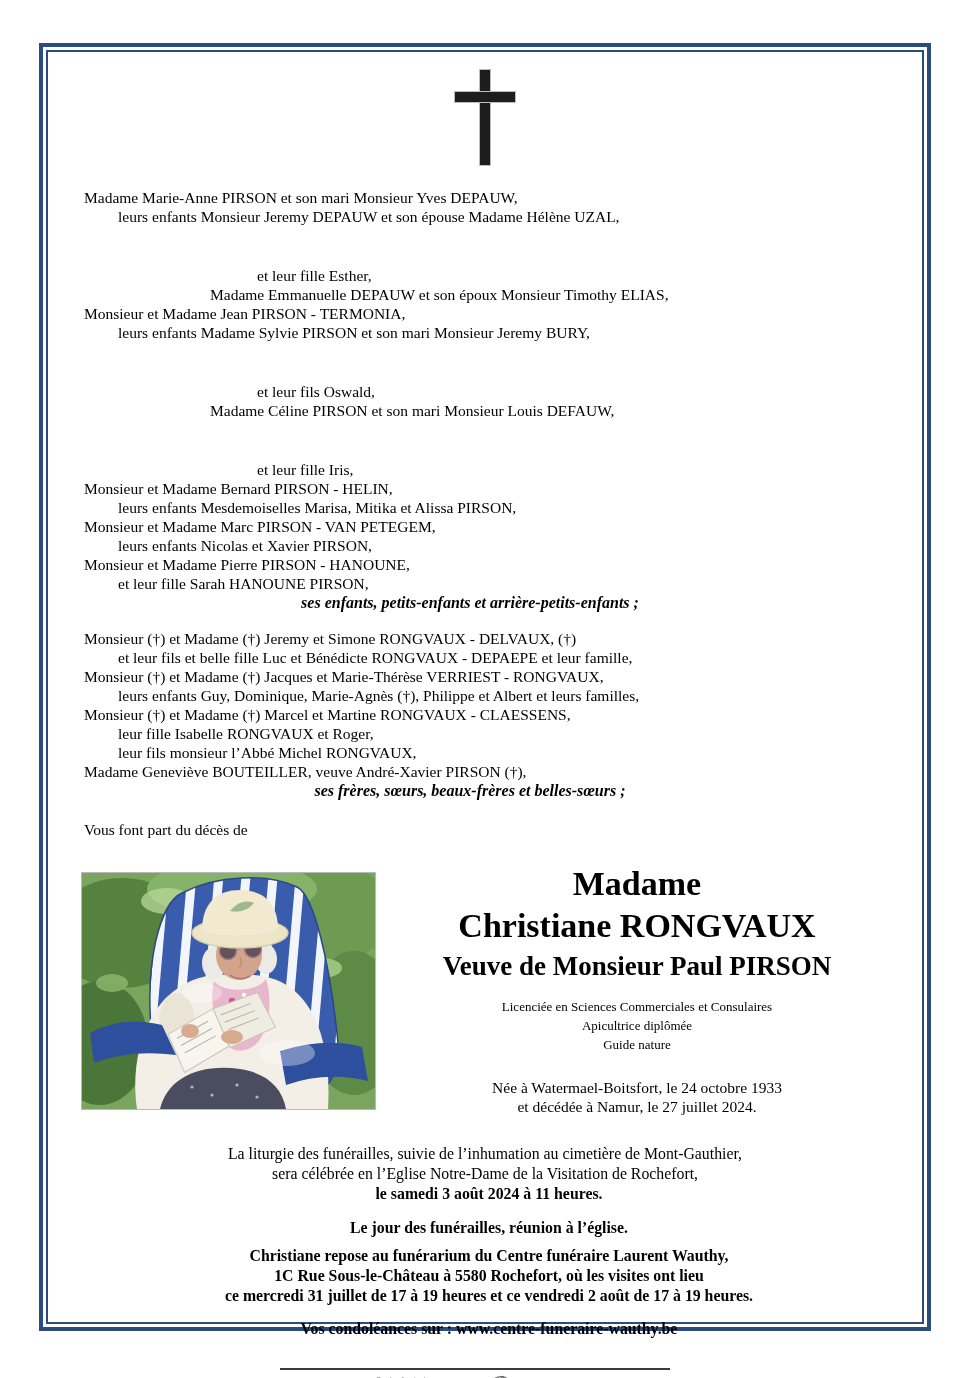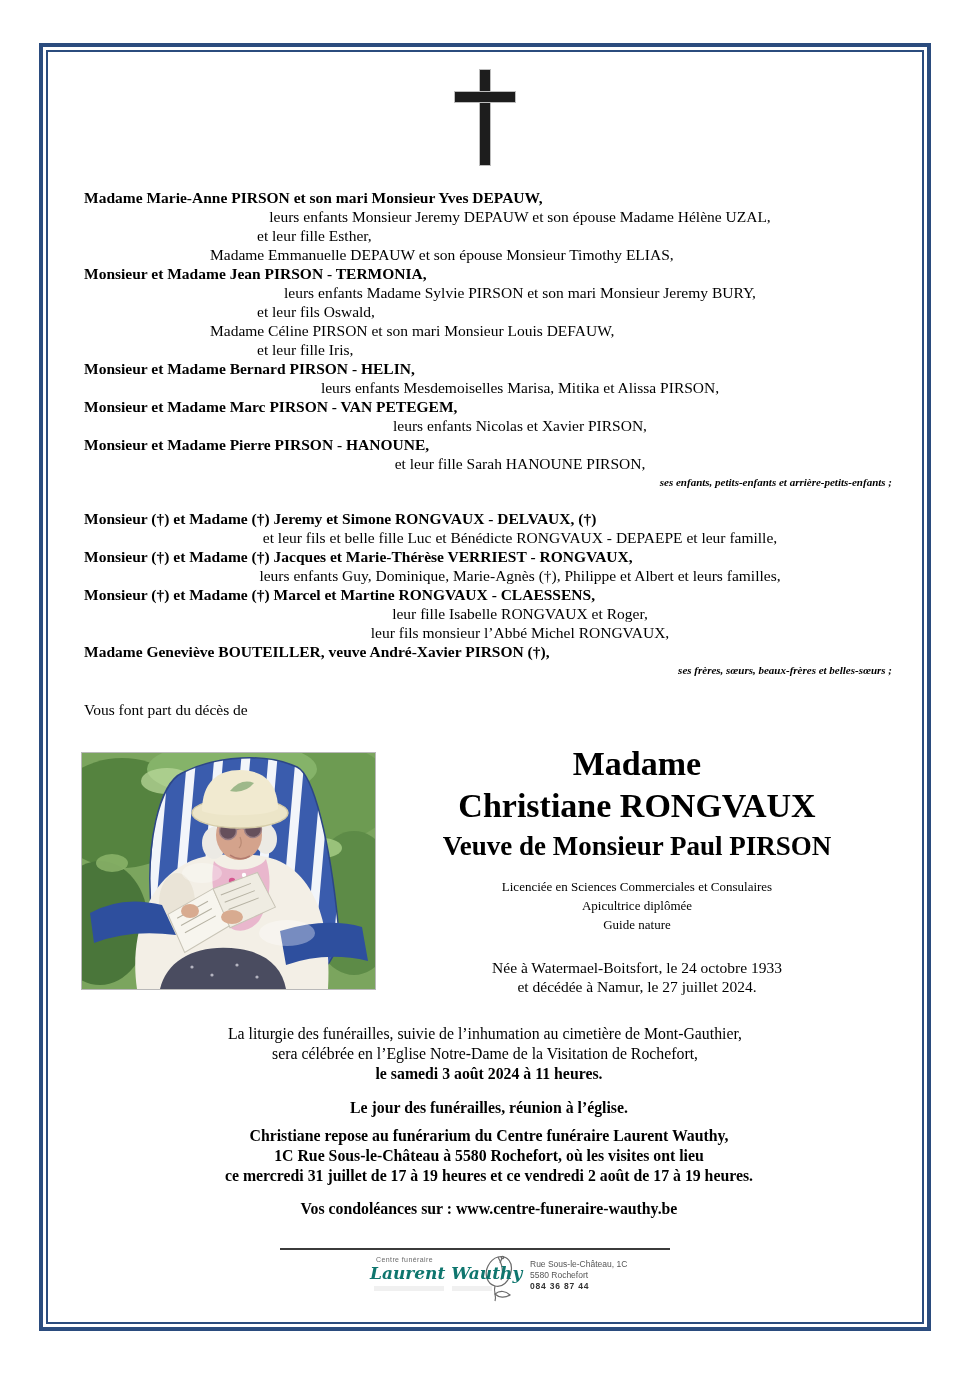--- a/index.html
+++ b/index.html
@@ -17,26 +17,26 @@
   .cross{position:relative;width:64px;height:95px;}
   .cross::before{content:"";position:absolute;left:27px;top:0;width:10px;height:95px;
     background:#1d1d1d;box-shadow:0 0 0 1px #bdbdbd;}
   .cross::after{content:"";position:absolute;left:2px;top:22px;width:60px;height:10px;
     background:#1d1d1d;box-shadow:0 0 0 1px #bdbdbd;}
 
   
   .fam{margin:23px 0 0 36px;font-size:15.5px;line-height:19px;}
   .fam2{margin-top:17px;}
   .fl{white-space:nowrap;}
-  .ind0{padding-left:0;font-weight:bold;}
-  .ind1{padding-left:34px;text-align:center;}
+  .ind0{padding-left:0;}
+  .ind1{padding-left:34px;}
   .ind2{padding-left:126px;}
-  .ind3{padding-left:173px;}
-  .closing{font-style:italic;font-weight:bold;text-align:right;margin:0 30px 0 0;
-    font-size:11px;line-height:19px;}
+  .ind3{padding-left:173px;margin-top:40px;}
+  .closing{font-style:italic;font-weight:bold;text-align:center;margin:0 30px 0 0;
+    font-size:16px;line-height:19px;}
   .intro{margin:20px 0 0 36px;font-size:15.5px;line-height:19px;}
 
   
   .photo-row{display:flex;margin-top:33px;padding-left:33px;align-items:flex-start;}
   .photo-frame{width:293px;height:236px;border:1px solid #b9b9b9;box-sizing:content-box;
     flex:0 0 auto;background:#7ba55e;}
   .photo-frame svg{display:block;}
   .title-col{flex:1 1 auto;padding-right:24px;text-align:center;margin-top:-9px;}
   .t-madame{font-size:34px;font-weight:bold;line-height:42px;}
   .t-name{font-size:34px;font-weight:bold;line-height:42px;}
@@ -74,21 +74,21 @@
       <div class="content">
 
         <div class="cross-wrap">
           <div class="cross"></div>
         </div>
 
         <div class="fam">
           <div class="fl ind0">Madame Marie-Anne PIRSON et son mari Monsieur Yves DEPAUW,</div>
           <div class="fl ind1">leurs enfants Monsieur Jeremy DEPAUW et son épouse Madame Hélène UZAL,</div>
           <div class="fl ind3">et leur fille Esther,</div>
-          <div class="fl ind2">Madame Emmanuelle DEPAUW et son épouse Monsieur Timothy ELIAS,</div>
+          <div class="fl ind2">Madame Emmanuelle DEPAUW et son époux Monsieur Timothy ELIAS,</div>
           <div class="fl ind0">Monsieur et Madame Jean PIRSON - TERMONIA,</div>
           <div class="fl ind1">leurs enfants Madame Sylvie PIRSON et son mari Monsieur Jeremy BURY,</div>
           <div class="fl ind3">et leur fils Oswald,</div>
           <div class="fl ind2">Madame Céline PIRSON et son mari Monsieur Louis DEFAUW,</div>
           <div class="fl ind3">et leur fille Iris,</div>
           <div class="fl ind0">Monsieur et Madame Bernard PIRSON - HELIN,</div>
           <div class="fl ind1">leurs enfants Mesdemoiselles Marisa, Mitika et Alissa PIRSON,</div>
           <div class="fl ind0">Monsieur et Madame Marc PIRSON - VAN PETEGEM,</div>
           <div class="fl ind1">leurs enfants Nicolas et Xavier PIRSON,</div>
           <div class="fl ind0">Monsieur et Madame Pierre PIRSON - HANOUNE,</div>

